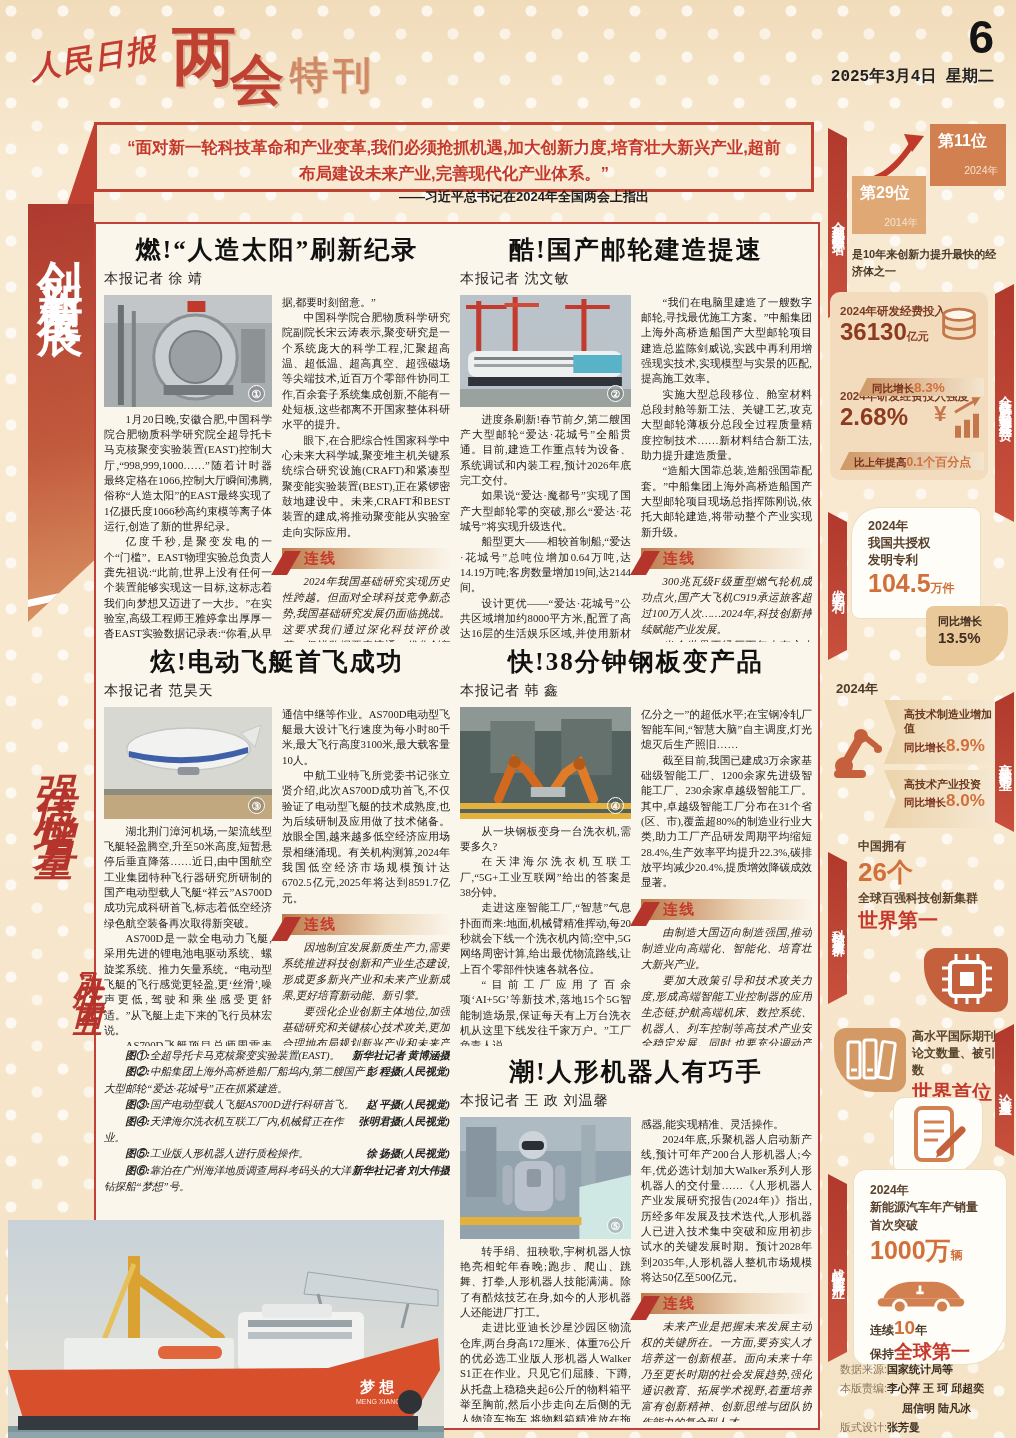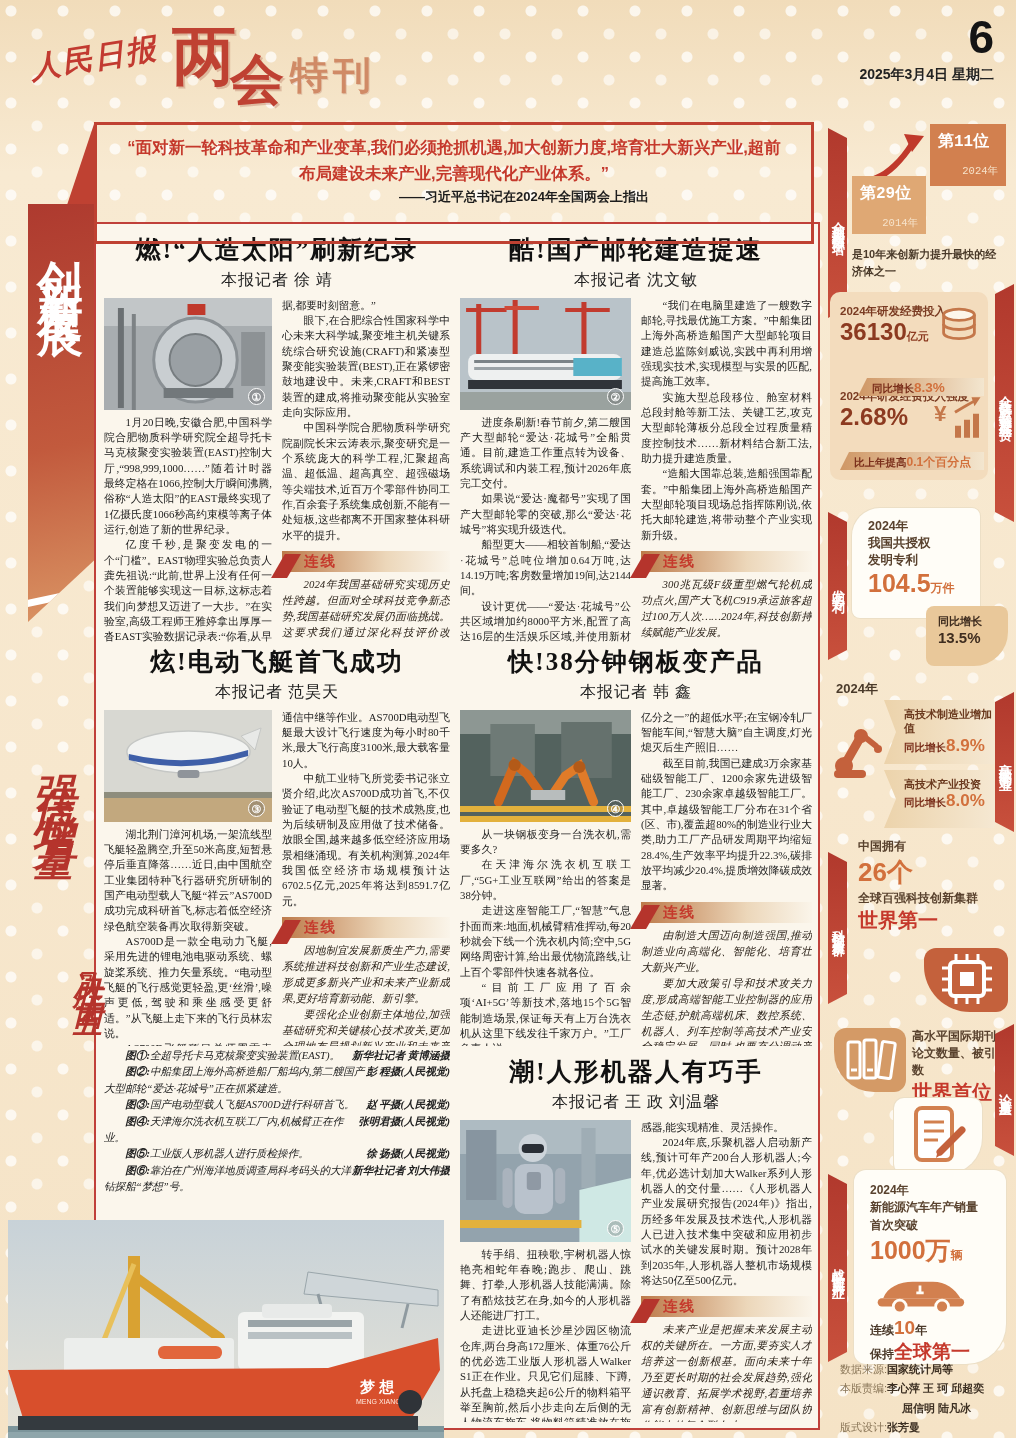--- a/index.html
+++ b/index.html
@@ -11,26 +11,26 @@
                      radial-gradient(circle at 37px 34px,rgba(255,255,255,.75) 5px,rgba(255,255,255,0) 6px);
     background-size:52px 46px;}
 
   
   .masthead{position:absolute;left:30px;top:24px;display:flex;align-items:flex-start;z-index:2;}
   .mh-paper{color:#c23a30;font-style:italic;font-weight:700;font-size:30px;transform:rotate(-9deg);margin-top:14px;letter-spacing:2px;}
   .mh-c1{font-family:"Liberation Sans",sans-serif;font-weight:900;font-size:64px;line-height:1;color:#bf4132;margin-left:14px;text-shadow:2px 2px 0 rgba(150,60,40,.25);}
   .mh-c2{font-family:"Liberation Sans",sans-serif;font-weight:900;font-size:54px;line-height:1;color:#bf4132;margin:28px 0 0 -6px;text-shadow:2px 2px 0 rgba(150,60,40,.25);}
   .mh-suffix{font-family:"Liberation Sans",sans-serif;font-weight:900;font-size:38px;color:#d08a66;margin:26px 0 0 6px;letter-spacing:5px;text-shadow:1px 1px 0 rgba(150,60,40,.2);}
   .page-number{position:absolute;right:22px;top:10px;font-family:"Liberation Sans",sans-serif;font-weight:700;font-size:46px;color:#141414;z-index:2;}
-  .page-date{position:absolute;right:22px;top:66px;font-family:Liberation Sans, sans-serif;font-weight:700;font-size:14px;color:#222;z-index:2;}
+  .page-date{position:absolute;right:22px;top:66px;font-family:Liberation Mono, monospace;font-weight:700;font-size:16px;color:#222;z-index:2;}
 
   
   .quote-flag{position:absolute;left:62px;top:124px;width:32px;height:96px;background:#bf4132;
     clip-path:polygon(100% 0,100% 100%,0 100%);z-index:2;}
-  .quote-box{position:absolute;left:94px;top:122px;width:720px;height:122px;border:3px solid #bf4132;
+  .quote-box{position:absolute;left:94px;top:122px;width:720px;height:70px;border:3px solid #bf4132;
     box-sizing:border-box;padding:10px 26px 6px;z-index:2;}
   .quote-text{color:#c5392c;font-family:"Liberation Sans",sans-serif;font-weight:700;font-size:16.5px;line-height:1.55;text-align:center;}
   .quote-attr{color:#1d1d1d;font-family:"Liberation Sans",sans-serif;font-weight:700;font-size:13px;text-align:center;transform:translateX(70px);margin-top:2px;}
 
   
   .banner-innovate{position:absolute;left:28px;top:204px;width:66px;height:440px;z-index:2;
     background:linear-gradient(168deg,#ae3a2f 0%,#c25a3d 55%,#dd9c69 100%);
     clip-path:polygon(0 0,100% 0,100% 81%,0 95%);text-align:center;}
   .banner-innovate span{writing-mode:vertical-rl;font-family:"Liberation Sans",sans-serif;font-weight:900;
     font-size:46px;color:#fff;letter-spacing:18px;margin-top:20px;display:inline-block;}
@@ -43,21 +43,21 @@
   
   .main-frame{position:absolute;left:94px;top:222px;width:726px;height:1208px;background:#fbf6ec;
     border:2px solid #c0403a;box-sizing:border-box;z-index:1;padding-left:19px;}
   .article{position:absolute;overflow:hidden;}
   .art1{left:8px;top:10px;width:346px;height:408px;}
   .art2{left:364px;top:10px;width:352px;height:408px;}
   .art3{left:8px;top:422px;width:346px;height:400px;}
   .art4{left:364px;top:422px;width:352px;height:400px;}
   .art5{left:364px;top:832px;width:352px;height:366px;}
   .art-title{font-weight:700;font-size:25px;line-height:1.15;text-align:center;letter-spacing:2px;color:#111;margin:2px 0 0;}
-  .byline{text-align:center;font-size:16px;color:#222;margin:5px 0 7px;letter-spacing:1px;}
+  .byline{text-align:left;font-size:14px;color:#222;margin:5px 0 7px;letter-spacing:1px;}
   .art-body{display:flex;gap:10px;}
   .colm{flex:1;font-size:10.8px;line-height:1.42;color:#1c1c1c;text-align:justify;}
   .colm p{margin:0;text-indent:2em;}
   .colm p.ni{text-indent:0;}
   .art-photo{position:relative;width:100%;height:112px;margin-bottom:5px;overflow:hidden;background:#9aa0a3;}
   .pnum{position:absolute;right:7px;bottom:5px;width:17px;height:17px;border:1.5px solid #fff;border-radius:50%;
     color:#fff;font-family:"Liberation Sans",sans-serif;font-weight:700;font-size:11px;line-height:16px;text-align:center;
     background:rgba(90,90,90,.3);box-sizing:border-box;}
   .lx-banner{position:relative;height:21px;margin:8px 0 5px;
     background:linear-gradient(90deg,#bd7a4a,#ecd7ba 62%,rgba(236,215,186,.05));}
@@ -75,21 +75,21 @@
   
   .ship-photo{position:absolute;left:8px;top:1172px;width:436px;height:266px;z-index:3;overflow:hidden;margin-top:48px;}
 
   
   .sidebar{position:absolute;left:828px;top:112px;width:186px;height:1326px;z-index:2;}
   .sb{position:absolute;}
   .ribbon{position:absolute;width:19px;background:linear-gradient(180deg,#b1392d,#c8503c);color:#fff;
     writing-mode:vertical-rl;font-family:"Liberation Sans",sans-serif;font-weight:700;font-size:13px;letter-spacing:3px;
     text-align:center;clip-path:polygon(0 0,100% 10px,100% calc(100% - 10px),0 100%);}
   .ribbon.rt{clip-path:polygon(0 10px,100% 0,100% 100%,0 calc(100% - 10px));}
-  .rankbox{position:absolute;color:#fff;font-family:Liberation Mono, monospace;padding:7px 8px;box-sizing:border-box;}
+  .rankbox{position:absolute;color:#fff;font-family:Liberation Sans, sans-serif;padding:7px 8px;box-sizing:border-box;}
   .rb-title{font-weight:700;font-size:16px;}
   .rb-year{font-size:10.5px;color:#f6e3cb;text-align:right;margin-top:12px;}
   .s-note{position:absolute;font-family:"Liberation Sans",sans-serif;font-size:11px;line-height:1.5;color:#4a3a2a;font-weight:700;}
   .panel{position:absolute;background:#f3dcbd;border-radius:10px;box-sizing:border-box;}
   .stat-label{font-family:"Liberation Sans",sans-serif;font-weight:700;font-size:11.5px;color:#7a3b22;}
   .stat-value{font-family:"Liberation Sans",sans-serif;font-weight:900;font-size:24px;color:#8c3a20;line-height:1.1;}
   .stat-unit{font-size:11px;font-weight:700;color:#8c3a20;}
   .band{position:absolute;height:18px;background:linear-gradient(90deg,#cf9765,#f3e6cf);
     clip-path:polygon(9px 0,100% 0,100% 100%,0 100%);font-family:"Liberation Sans",sans-serif;line-height:18px;padding-left:14px;box-sizing:border-box;white-space:nowrap;}
   .gl{font-weight:700;font-size:10.5px;color:#7a2e1a;}
@@ -153,22 +153,22 @@
               <rect x="84" y="6" width="18" height="11" fill="#c0392b"></rect>
                 <rect x="60" y="90" width="70" height="10" fill="#72787b"></rect>
             </svg>
             <span class="pnum">①</span>
           </div>
           <p>1月20日晚,安徽合肥,中国科学院合肥物质科学研究院全超导托卡马克核聚变实验装置(EAST)控制大厅,“998,999,1000……”随着计时器最终定格在1066,控制大厅瞬间沸腾,俗称“人造太阳”的EAST最终实现了1亿摄氏度1066秒高约束模等离子体运行,创造了新的世界纪录。</p>
           <p>亿度千秒,是聚变发电的一个“门槛”。EAST物理实验总负责人龚先祖说:“此前,世界上没有任何一个装置能够实现这一目标,这标志着我们向梦想又迈进了一大步。”在实验室,高级工程师王雅婷拿出厚厚一沓EAST实验数据记录表:“你看,从早上8点上班,到第二天早上8点换班,一天24组数据,从关键点位的气压数据到核心器件的温度数</p>
         </div>
         <div class="colm">
           <p class="ni">据,都要时刻留意。”</p>
+          <p>中国科学院合肥物质科学研究院副院长宋云涛表示,聚变研究是一个系统庞大的科学工程,汇聚超高温、超低温、超高真空、超强磁场等尖端技术,近百万个零部件协同工作,百余套子系统集成创新,不能有一处短板,这些都离不开国家整体科研水平的提升。</p>
           <p>眼下,在合肥综合性国家科学中心未来大科学城,聚变堆主机关键系统综合研究设施(CRAFT)和紧凑型聚变能实验装置(BEST),正在紧锣密鼓地建设中。未来,CRAFT和BEST装置的建成,将推动聚变能从实验室走向实际应用。</p>
-          <p>中国科学院合肥物质科学研究院副院长宋云涛表示,聚变研究是一个系统庞大的科学工程,汇聚超高温、超低温、超高真空、超强磁场等尖端技术,近百万个零部件协同工作,百余套子系统集成创新,不能有一处短板,这些都离不开国家整体科研水平的提升。</p>
           <div class="lx-banner"><span class="lx-label">连线</span></div>
           <div class="lx-text">
             <p>2024年我国基础研究实现历史性跨越。但面对全球科技竞争新态势,我国基础研究发展仍面临挑战。这要求我们通过深化科技评价改革、促进数据要素流通、优化创新生态等举措,破除“重应用、轻基础”的惯性思维,建立包容试错的创新文化,使原创突破从“偶然涌现”转向“持续井喷”,为科技强国建设注入持久动能。</p>
 
           </div>
         </div>
       </div>
     </div>
 
     <div class="article art2">

